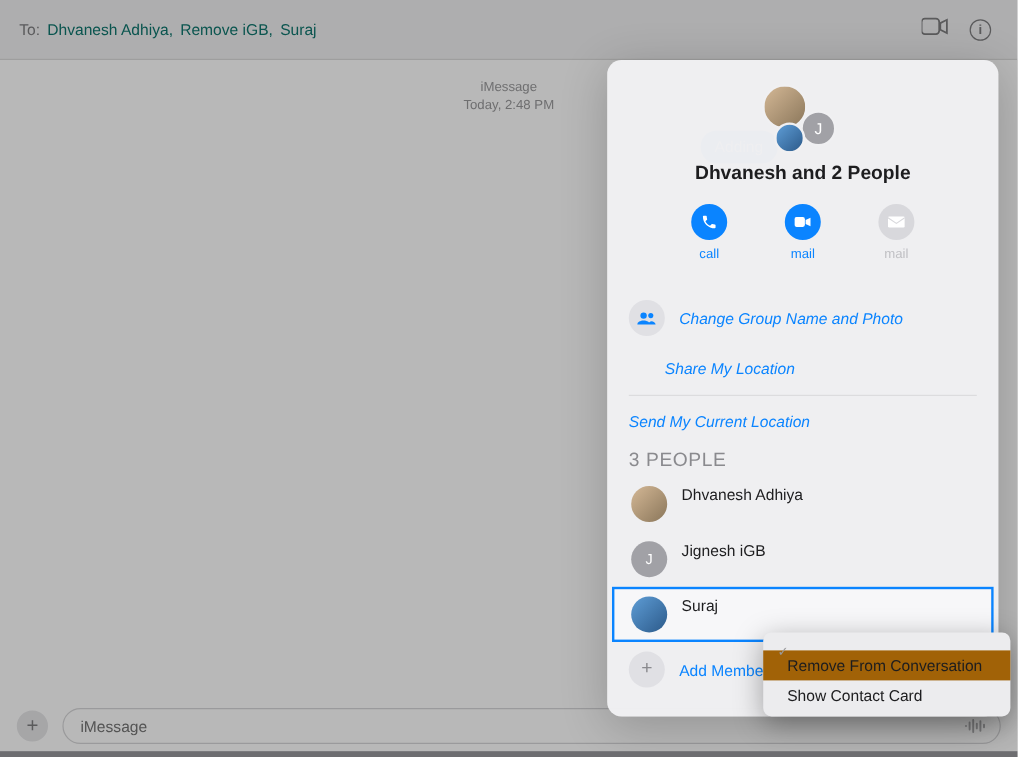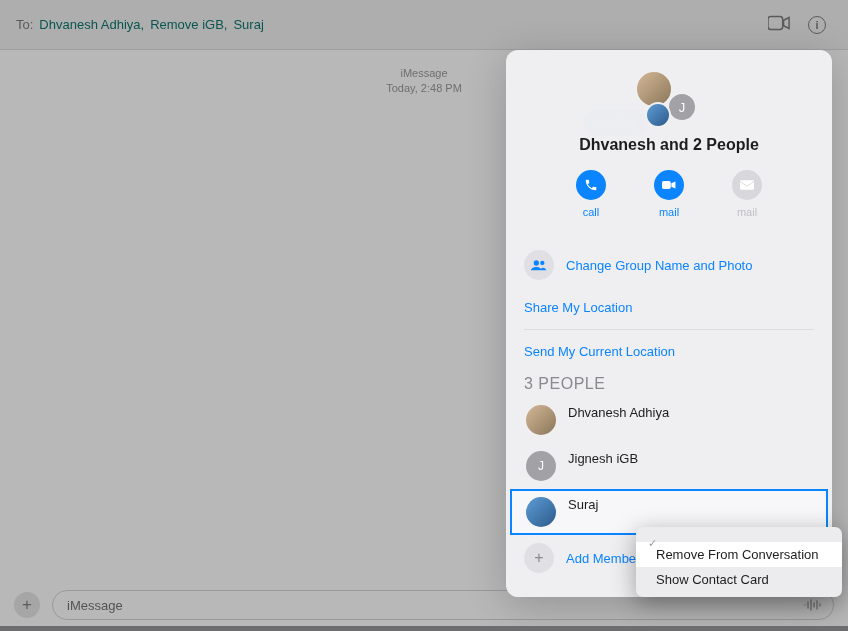--- a/index.html
+++ b/index.html
@@ -62,21 +62,21 @@
     .av1{ top:0; left:50%; transform:translateX(-34px); background: linear-gradient(135deg,#d4b896,#8a765a);}
     .av2{ width:30px;height:30px;top:22px; left:50%; transform:translateX(-2px); background:#a1a1a6; display:flex;align-items:center;justify-content:center;color:#fff;font-size:13px;font-weight:500;}
     .av3{ width:26px;height:26px;top:32px; left:50%; transform:translateX(-24px); background: linear-gradient(135deg,#5e9dd6,#2c5a8a);}
     .panel-title { text-align:center; font-size:16px; font-weight:700; color:#1d1d1f; margin-bottom:16px;}
     .action-row { display:flex; justify-content:center; gap:48px; margin-bottom:24px;}
     .action-btn { display:flex; flex-direction:column; align-items:center; gap:6px;}
     .action-circle { width:30px; height:30px; border-radius:50%; background:#0a84ff; display:flex; align-items:center; justify-content:center;}
     .action-circle.disabled { background:#d8d8dc;}
     .action-lbl { font-size:11px; color:#0a84ff;}
     .action-lbl.disabled{ color:#c0c0c4;}
-    .row-link { display:flex; align-items:center; gap:12px; padding:8px 18px; font-size:13px; color:#0a84ff;}
+    .row-link { display:flex; align-items:center; gap:12px; padding:8px 18px; font-size:13px; color:#0a84ff;font-style:italic;}
     .row-icon { width:30px; height:30px; border-radius:50%; background:#e0e0e4; display:flex; align-items:center; justify-content:center; color:#0a84ff;}
     .sep { border:none; border-top:1px solid #dcdcde; margin:6px 18px;}
     .section-label { font-size:16px; letter-spacing:0.5px; color:#8a8a8e; padding:8px 18px 4px;}
     .person-row { display:flex; align-items:flex-start; gap:12px; padding:6px 14px; font-size:13px; color:#1d1d1f; border:2px solid transparent; margin:0 4px;}
     .person-row.selected { border:2px solid #0a84ff; background:#f7f7f9;}
     .p-av { width:30px; height:30px; border-radius:50%; background:#999; display:flex; align-items:center; justify-content:center; color:#fff; font-size:12px; background-size:cover;}
     .pa1{background: linear-gradient(135deg,#d4b896,#8a765a);}
     .pa2{background:#a1a1a6;}
     .pa3{background: linear-gradient(135deg,#5e9dd6,#2c5a8a);}
     .add-row { display:flex; align-items:center; gap:12px; padding:8px 18px; font-size:13px; color:#0a84ff;}
@@ -84,21 +84,21 @@
     
     .context-menu {
       position:absolute; top:527px; right:6px; width:206px;
       background:#ececee; border-radius:7px;
       box-shadow: 0 6px 24px rgba(0,0,0,0.35);
       padding:5px 0; z-index:20; font-size:13px;
     }
     .ctx-header { padding:4px 14px 6px 30px; color:#9a9a9c; font-size:12px; position:relative;}
     .ctx-check { position:absolute; left:12px; top:5px; font-size:11px;}
     .ctx-item { padding:5px 14px 5px 20px; color:#1d1d1f; white-space:nowrap;}
-    .ctx-item.highlight { background:#ffffff;}
+    .ctx-item.highlight { background:#a16207;}
     .bottom-bar { position:absolute; left:0; right:0; bottom:0; height:5px; background:#6d6d70; z-index:30;}
   </style>
 </head>
 <body>
 
 <div class="header">
   <div class="to-wrap">
     <span class="to-label">To:</span>
     <span class="recipient">Dhvanesh Adhiya,</span>
     <span class="recipient">Remove iGB,</span>
@@ -179,21 +179,21 @@
     <div class="row-icon">
       <svg width="16" height="12" viewBox="0 0 24 16" fill="#0a84ff">
           <circle cx="8" cy="5" r="4"></circle>
           <circle cx="17" cy="5" r="3.2"></circle>
           <path d="M0 16c0-3 4-5 8-5s8 2 8 5M14 16c0-2 2-4 4-4s5 2 5 4"></path>
         </svg>
     </div>
     <span>Change Group Name and Photo</span>
   </div>
 
-  <div class="row-link" style="padding-top:12px;">
+  <div class="row-link" style="padding-top:12px;margin-left:30px;">
     <span>Share My Location</span>
   </div>
   <hr class="sep">
   <div class="row-link">
     <span>Send My Current Location</span>
   </div>
 
   <div class="section-label">3 PEOPLE</div>
 
   <div class="person-row">

